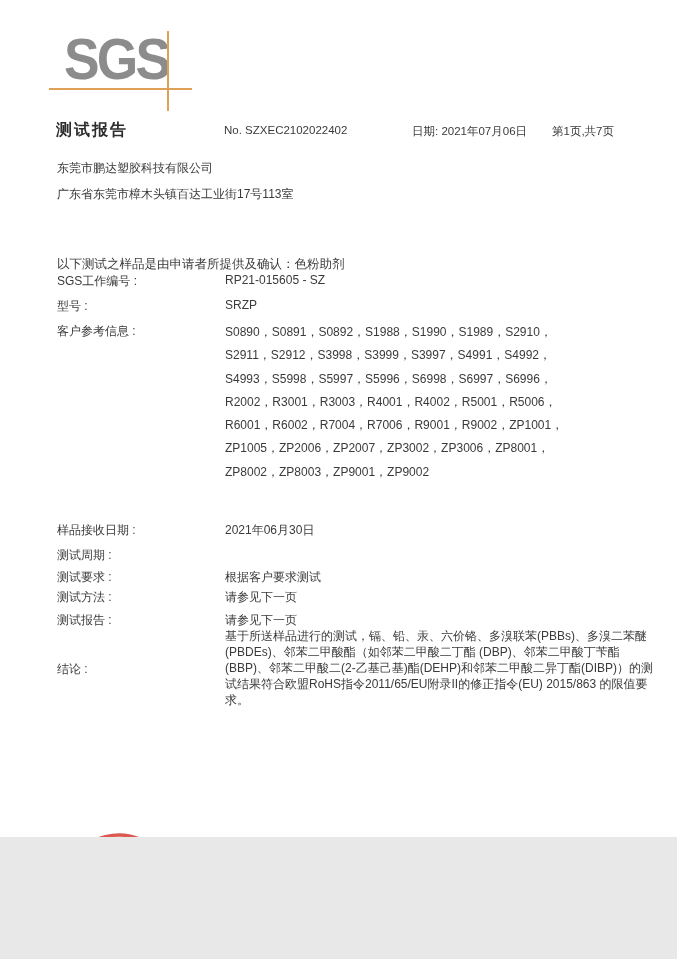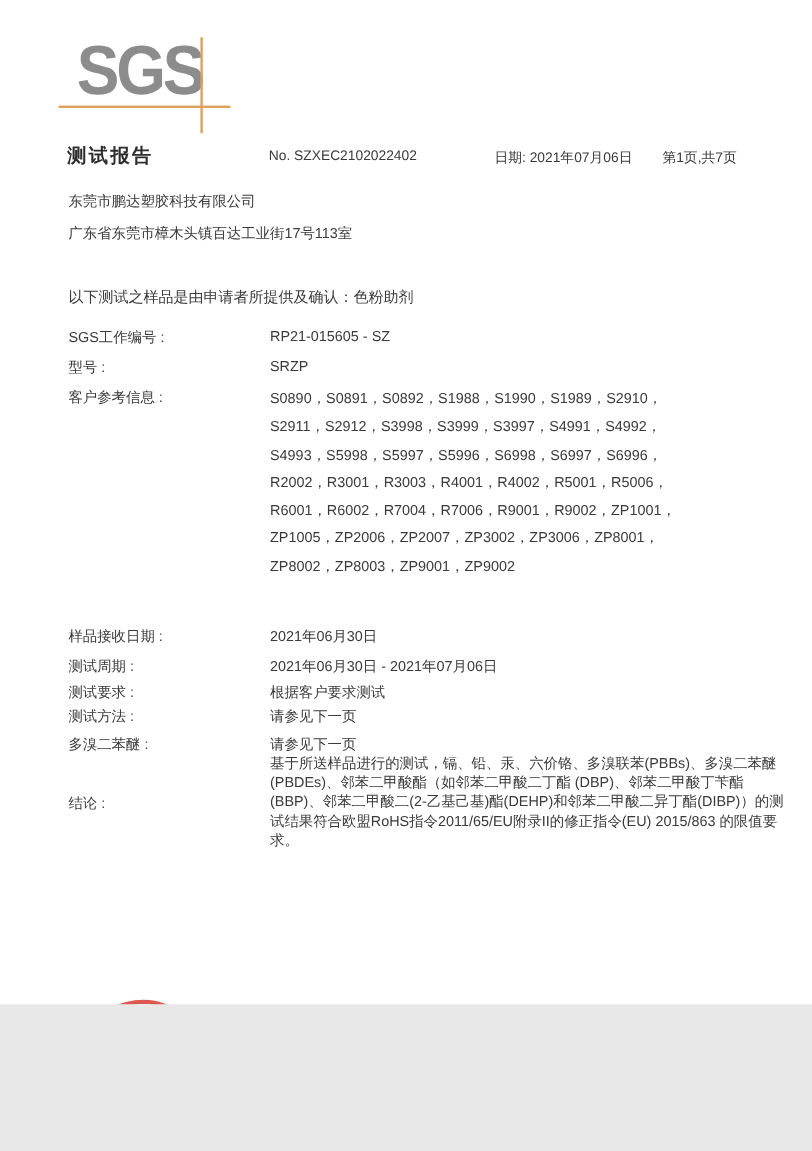--- a/index.html
+++ b/index.html
@@ -19,21 +19,21 @@
   .logo-hline { left:49px; top:88px; width:143px; height:2px; background:#dfa058; }
   .logo-vline { left:167px; top:31px; width:2px; height:80px; background:#dfa058; }
 
   .report-title { left:56px; top:120px; font-size:16px; font-weight:bold; color:#2d2d2d; letter-spacing:2px;text-align:right; }
   .report-no   { left:224px; top:124px; font-size:11.5px; }
   .report-date { left:412px; top:124px; font-size:11.5px; }
   .page-info   { left:552px; top:124px; font-size:11.5px; }
 
   .company { left:57px; top:160px; font-size:12px; }
   .address { left:57px; top:186px; font-size:12px; }
-  .statement { left:57px; top:240px; font-size:12.5px; }
+  .statement { left:57px; top:256px; font-size:12.5px; }
 
   .row-label { position:absolute; left:57px; font-size:12px; }
   .row-value { position:absolute; left:225px; font-size:12px; }
   .ref-lines { position:absolute; left:225px; top:321px; font-size:12px; line-height:23.3px; }
   .conclusion-text { position:absolute; left:225px; top:628px; width:430px; font-size:12px; line-height:16px; }
 
   
   .legal {
     left:183px; top:838px; width:490px; font-size:6px; line-height:7px;
     text-align:justify; color:#3b3b3b;
@@ -87,29 +87,28 @@
     <div>R2002，R3001，R3003，R4001，R4002，R5001，R5006，</div>
     <div>R6001，R6002，R7004，R7006，R9001，R9002，ZP1001，</div>
     <div>ZP1005，ZP2006，ZP2007，ZP3002，ZP3006，ZP8001，</div>
     <div>ZP8002，ZP8003，ZP9001，ZP9002</div>
   </div>
 
   <div class="row-label" style="top:522px">样品接收日期 :</div>
   <div class="row-value" style="top:522px">2021年06月30日</div>
 
   <div class="row-label" style="top:547px">测试周期 :</div>
-  <div class="row-value" style="top:547px">2021年06月30日 - 2021年07月06日</div>
 
   <div class="row-label" style="top:569px">测试要求 :</div>
   <div class="row-value" style="top:569px">根据客户要求测试</div>
 
   <div class="row-label" style="top:589px">测试方法 :</div>
   <div class="row-value" style="top:589px">请参见下一页</div>
 
-  <div class="row-label" style="top:612px">多溴二苯醚 :</div>
+  <div class="row-label" style="top:612px">测试报告 :</div>
   <div class="row-value" style="top:612px">请参见下一页</div>
 
   <div class="row-label" style="top:661px">结论 :</div>
   <div class="conclusion-text">基于所送样品进行的测试，镉、铅、汞、六价铬、多溴联苯(PBBs)、多溴二苯醚(PBDEs)、邻苯二甲酸酯（如邻苯二甲酸二丁酯 (DBP)、邻苯二甲酸丁苄酯(BBP)、邻苯二甲酸二(2-乙基己基)酯(DEHP)和邻苯二甲酸二异丁酯(DIBP)）的测试结果符合欧盟RoHS指令2011/65/EU附录II的修正指令(EU) 2015/863 的限值要求。</div>
 
   <div class="abs legal">Unless otherwise agreed in writing, this document is issued by the Company subject to its General Conditions of Service printed overleaf, available on request or accessible at http://www.sgs.com/en/Terms-and-Conditions.aspx and, for electronic format documents, subject to Terms and Conditions for Electronic Documents at http://www.sgs.com/en/Terms-and-Conditions/Terms-e-Document.aspx. Attention is drawn to the limitation of liability, indemnification and jurisdiction issues defined therein. Any holder of this document is advised that information contained hereon reflects the Company's findings at the time of its intervention only and within the limits of Client's instructions, if any. The Company's sole responsibility is to its Client and this document does not exonerate parties to a transaction from exercising all their rights and obligations under the transaction documents. This document cannot be reproduced except in full, without prior written approval of the Company. Any unauthorized alteration, forgery or falsification of the content or appearance of this document is unlawful and offenders may be prosecuted to the fullest extent of the law. Unless otherwise stated the results shown in this test report refer only to the sample(s) tested.</div>
   <div class="abs attention">Attention: To check the authenticity of testing /inspection report &amp; certificate, please contact us at telephone: (86-755) 8307 1443, or email: CN.Doccheck@sgs.com</div>
   <div class="abs footer-vline"></div>
   <div class="abs footer-hline"></div>
   <div class="abs addr-line1">SGS Bldg, No.4, Jianghao Industrial Park, No.430, Jihua Road, Bantian, Longgang District, Shenzhen, China 518129    t (86-755) 25328888    f (86-755) 83106190    www.sgsgroup.com.cn</div>

